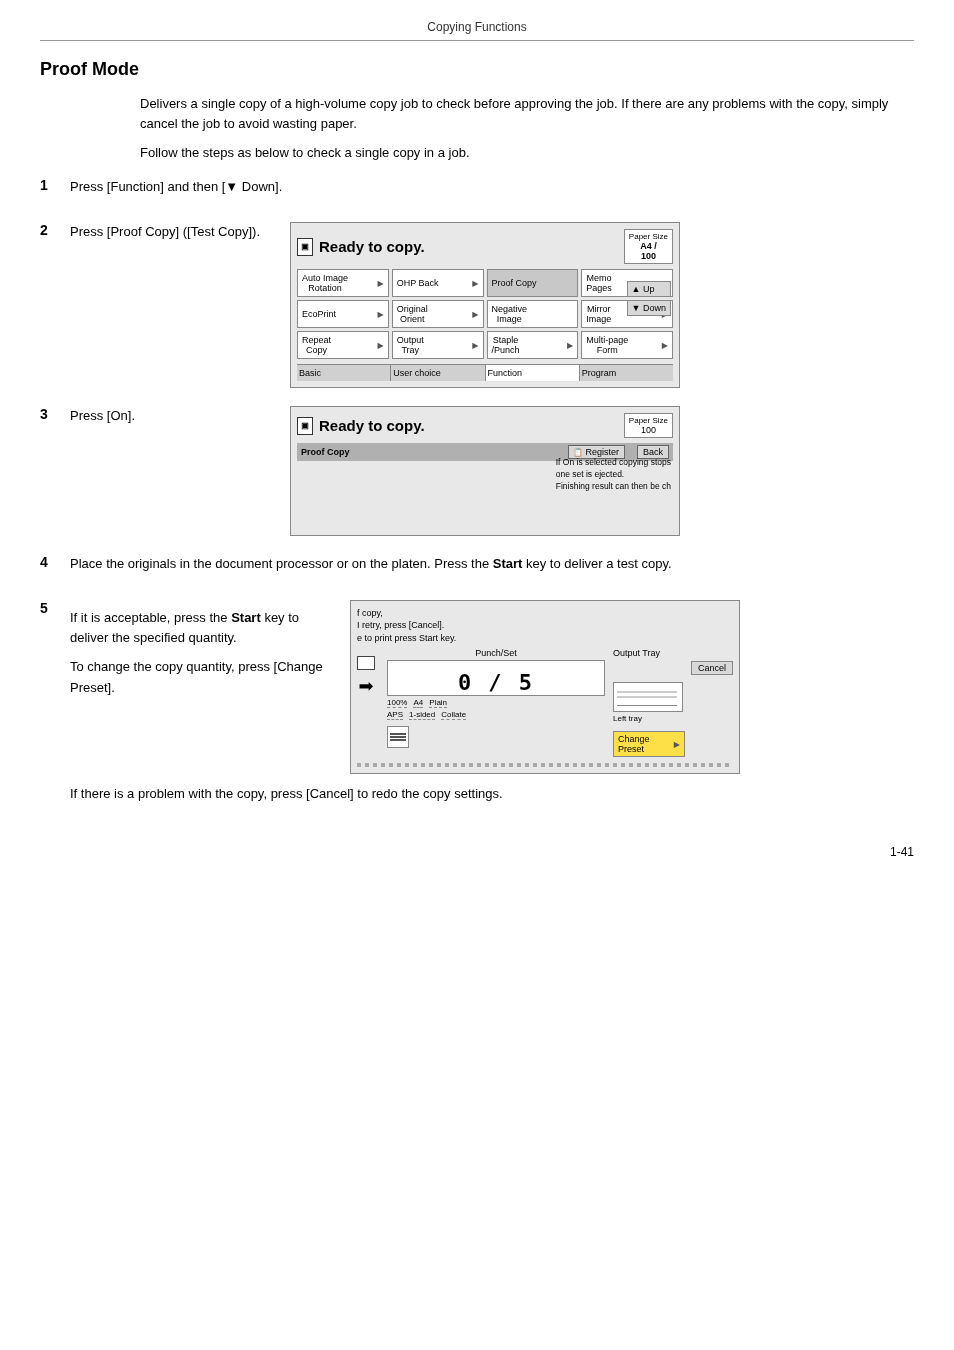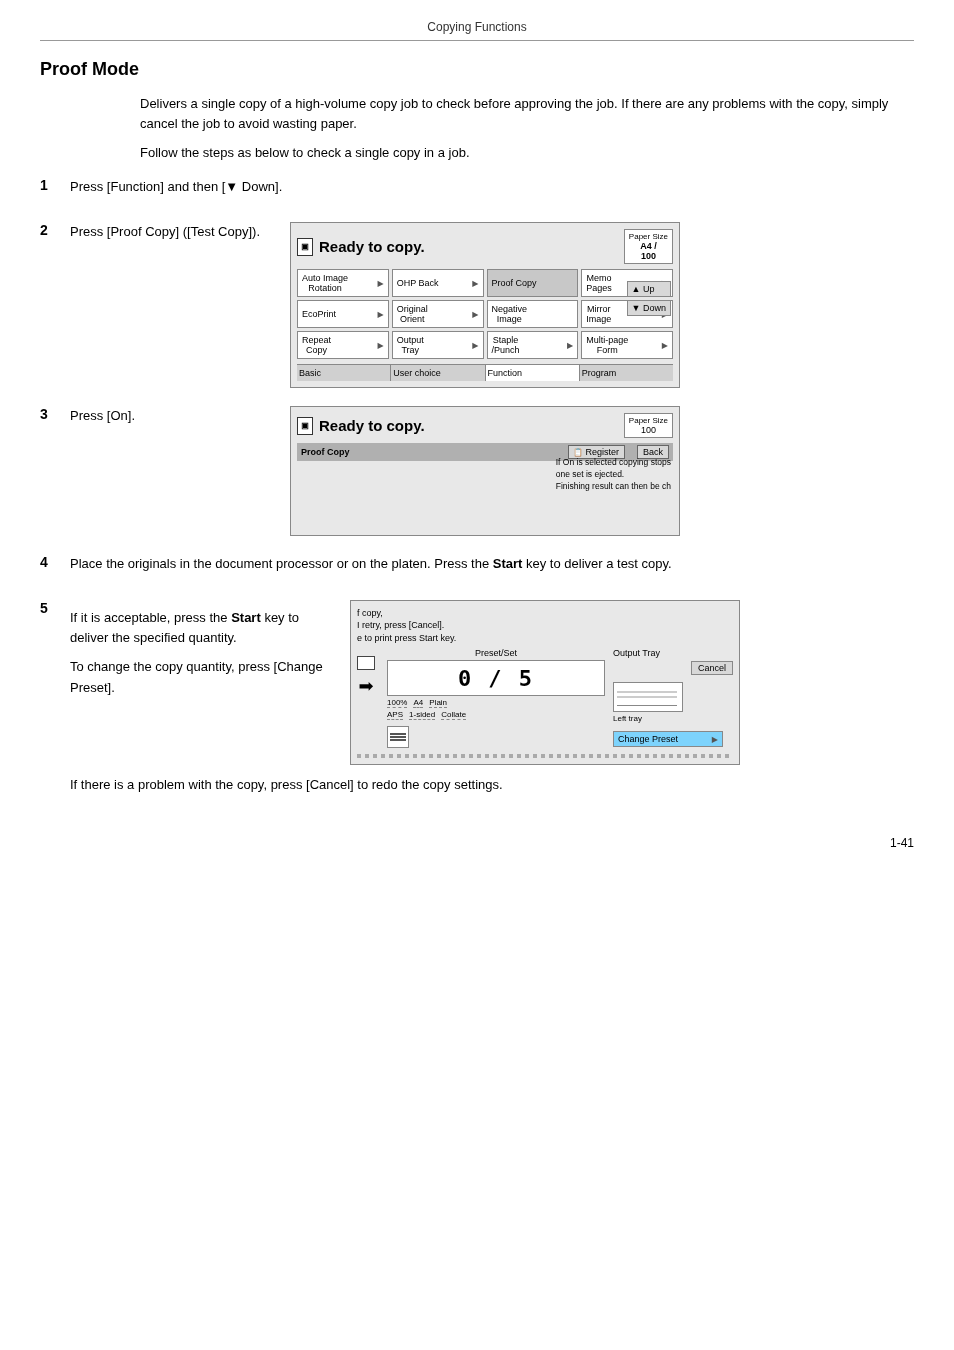--- a/index.html
+++ b/index.html
@@ -225,21 +225,21 @@
     .count-label {
       font-size: 9px;
       text-align: center;
       margin-bottom: 2px;
     }
     .count-display {
       border: 1px solid #888;
       background: white;
       height: 36px;
       display: flex;
-      align-items: center;
+      align-items: flex-end;
       justify-content: center;
       font-size: 20px;
       font-weight: bold;
       letter-spacing: 4px;
       font-family: monospace;
       margin-bottom: 2px;
     }
     .count-meta {
       font-size: 8px;
       display: flex;
@@ -272,28 +272,28 @@
       font-size: 9px;
       margin-bottom: 3px;
       float: right;
     }
     .left-tray-label {
       font-size: 8px;
       margin-top: 2px;
     }
     .change-preset-btn {
       border: 1px solid #888;
-      background: #7dd3fc;
+      background: #fde047;
       padding: 2px 4px;
       font-size: 9px;
       margin-top: 4px;
       display: flex;
       align-items: center;
       justify-content: space-between;
-      width: 110px;
+      width: 72px;
     }
     .page-number {
       text-align: right;
       font-size: 12px;
       margin-top: 30px;
       padding-top: 10px;
       border-top: none;
     }
     .step5-text {
       font-size: 13px;
@@ -470,21 +470,21 @@
             <div>e to print press Start key.</div>
           </div>
           <div class="copy-main-area">
 
             <div style="display:flex;flex-direction:column;align-items:center;margin-top:8px;margin-right:4px;">
               <div style="width:18px;height:14px;border:1.5px solid #444;background:white;margin-bottom:3px;"></div>
               <div style="font-size:18px;margin-top:2px;">➡</div>
             </div>
 
             <div class="count-set-area">
-              <div class="count-label">Preset/Set</div>
+              <div class="count-label">Punch/Set</div>
               <div class="count-display">
                 <span style="font-size:22px;font-family:monospace;letter-spacing:2px;">0 / 5</span>
               </div>
               <div class="count-meta">
                 <span>100%</span>
                 <span>A4</span>
                 <span>Plain</span>
               </div>
               <div class="count-meta" style="margin-top:2px;">
                 <span>APS</span>

